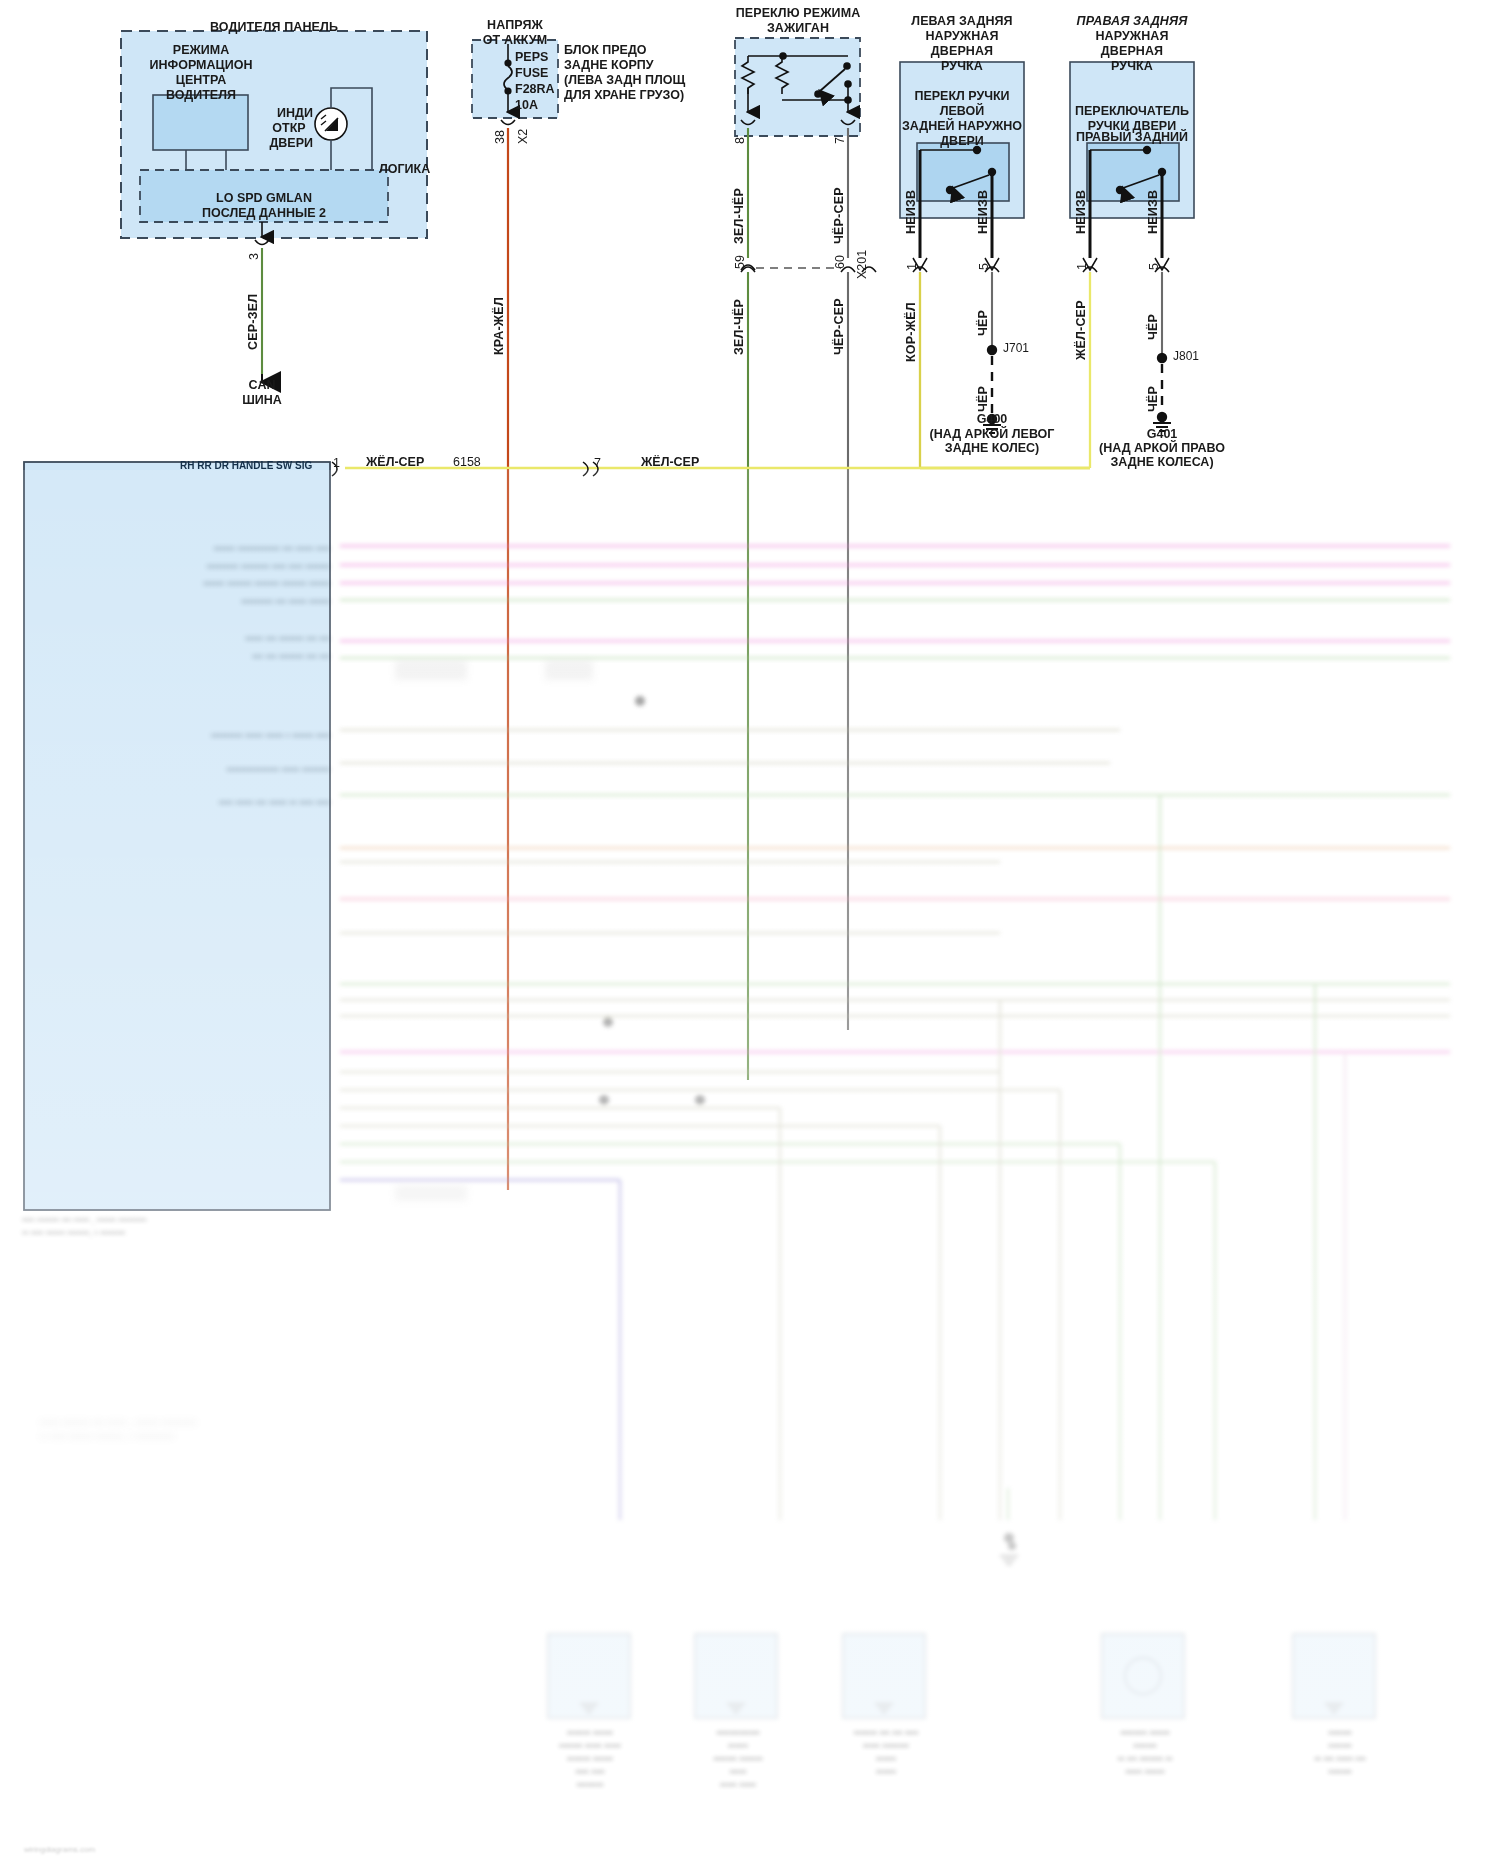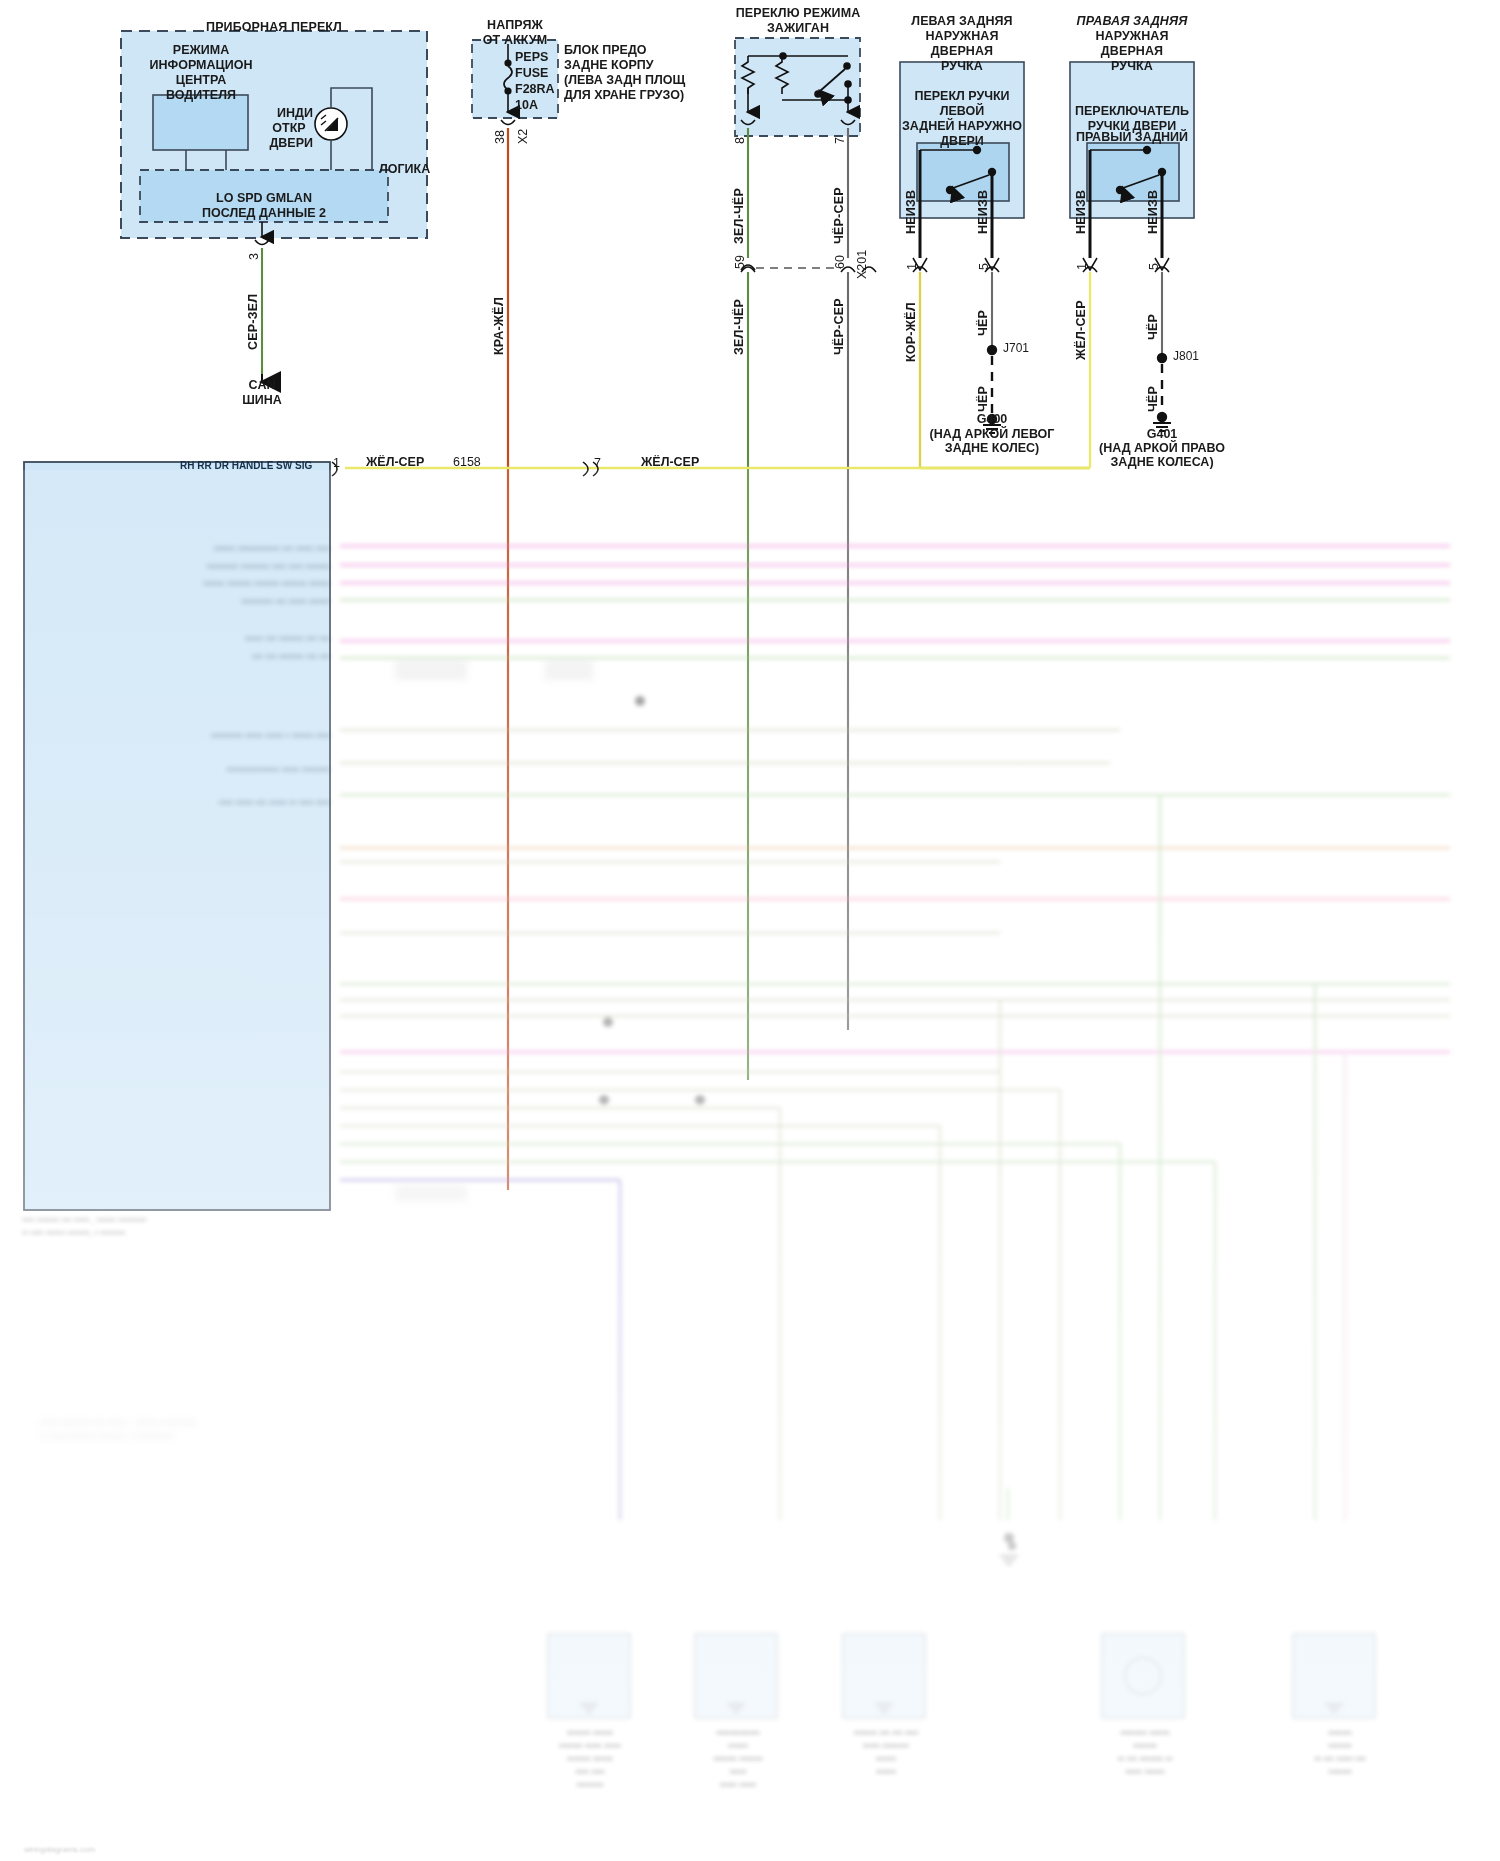--- a/index.html
+++ b/index.html
@@ -248,21 +248,21 @@
       <text x="40" y="1426" font-size="11" fill="#666" font-family="Liberation Sans, sans-serif">
         <tspan x="40" dy="0">•••••  •••••••  ••• •••••  ,  ••••••  •••••••••</tspan>
         <tspan x="40" dy="14">•• ••••  •••••• •••••••, • ••••••••••</tspan>
       </text>
     </g>
   </svg>
 
   <div class="abs" style="left:0;top:470px;width:1500px;height:1391px;
               background:linear-gradient(to bottom, rgba(255,255,255,0.12), rgba(255,255,255,0.62));"></div>
 
-  <div class="abs ttl" style="left:154px;top:20px;width:240px;">ПРИБОРНАЯ ПЕРЕКЛ</div>
+  <div class="abs ttl" style="left:154px;top:20px;width:240px;">ВОДИТЕЛЯ ПАНЕЛЬ</div>
   <div class="abs boxlbl" style="left:128px;top:43px;width:146px;">РЕЖИМА</div>
   <div class="abs boxlbl" style="left:128px;top:58px;width:146px;">ИНФОРМАЦИОН</div>
   <div class="abs boxlbl" style="left:128px;top:73px;width:146px;text-align:center;">ЦЕНТРА</div>
   <div class="abs boxlbl" style="left:128px;top:88px;width:146px;">ВОДИТЕЛЯ</div>
   <div class="abs boxlbl" style="left:255px;top:106px;width:58px;text-align:right;">ИНДИ</div>
   <div class="abs boxlbl" style="left:260px;top:121px;width:58px;text-align:center;">ОТКР</div>
   <div class="abs boxlbl" style="left:249px;top:136px;width:64px;text-align:right;">ДВЕРИ</div>
   <div class="abs boxlbl" style="left:379px;top:162px;width:58px;text-align:left;">ЛОГИКА</div>
   <div class="abs boxlbl" style="left:140px;top:191px;width:248px;">LO SPD GMLAN</div>
   <div class="abs boxlbl" style="left:140px;top:206px;width:248px;">ПОСЛЕД ДАННЫЕ 2</div>

